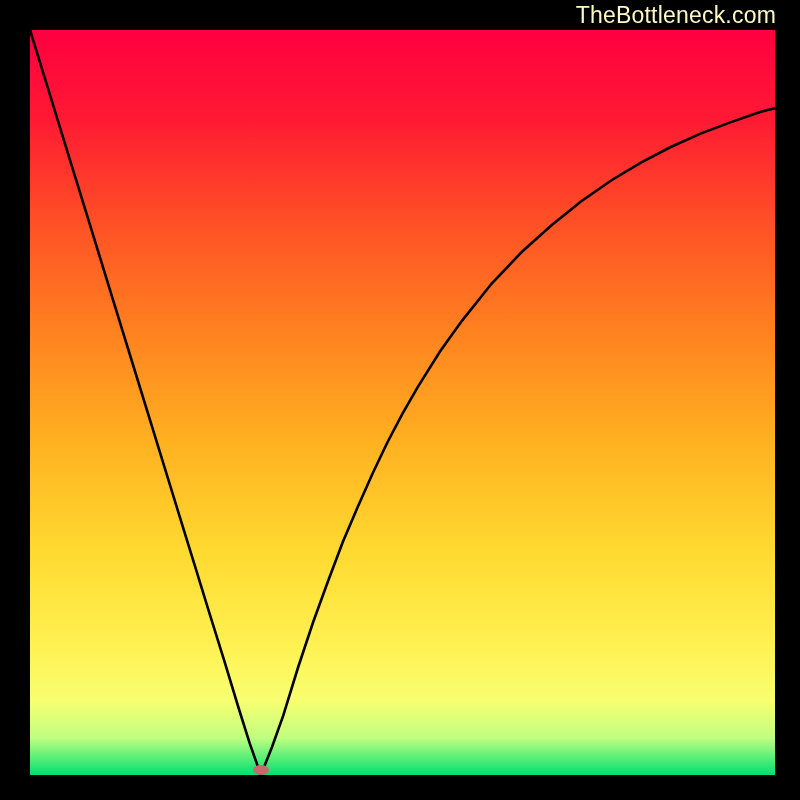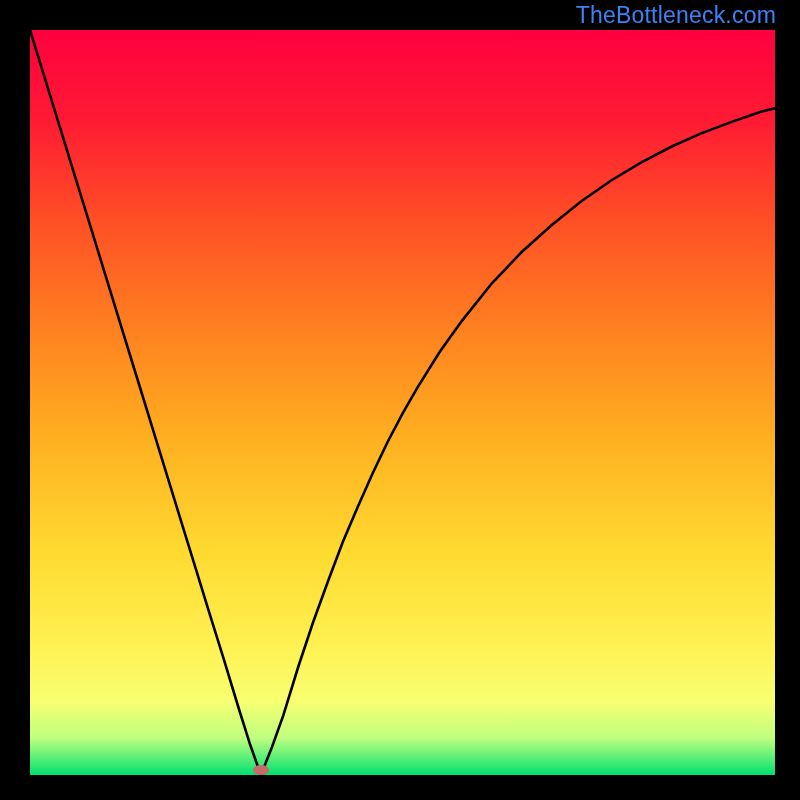--- a/index.html
+++ b/index.html
@@ -14,21 +14,21 @@
   .frame {
     position: relative;
     width: 800px;
     height: 800px;
     background: #000;
   }
   .watermark {
     position: absolute;
     top: 2px;
     right: 24px;
-    color: #3b82f6;
+    color: #fef9c3;
     font-size: 23px;
     font-weight: 400;
     letter-spacing: 0.2px;
     z-index: 10;
   }
   svg.plot {
     position: absolute;
     top: 0;
     left: 0;
   }

